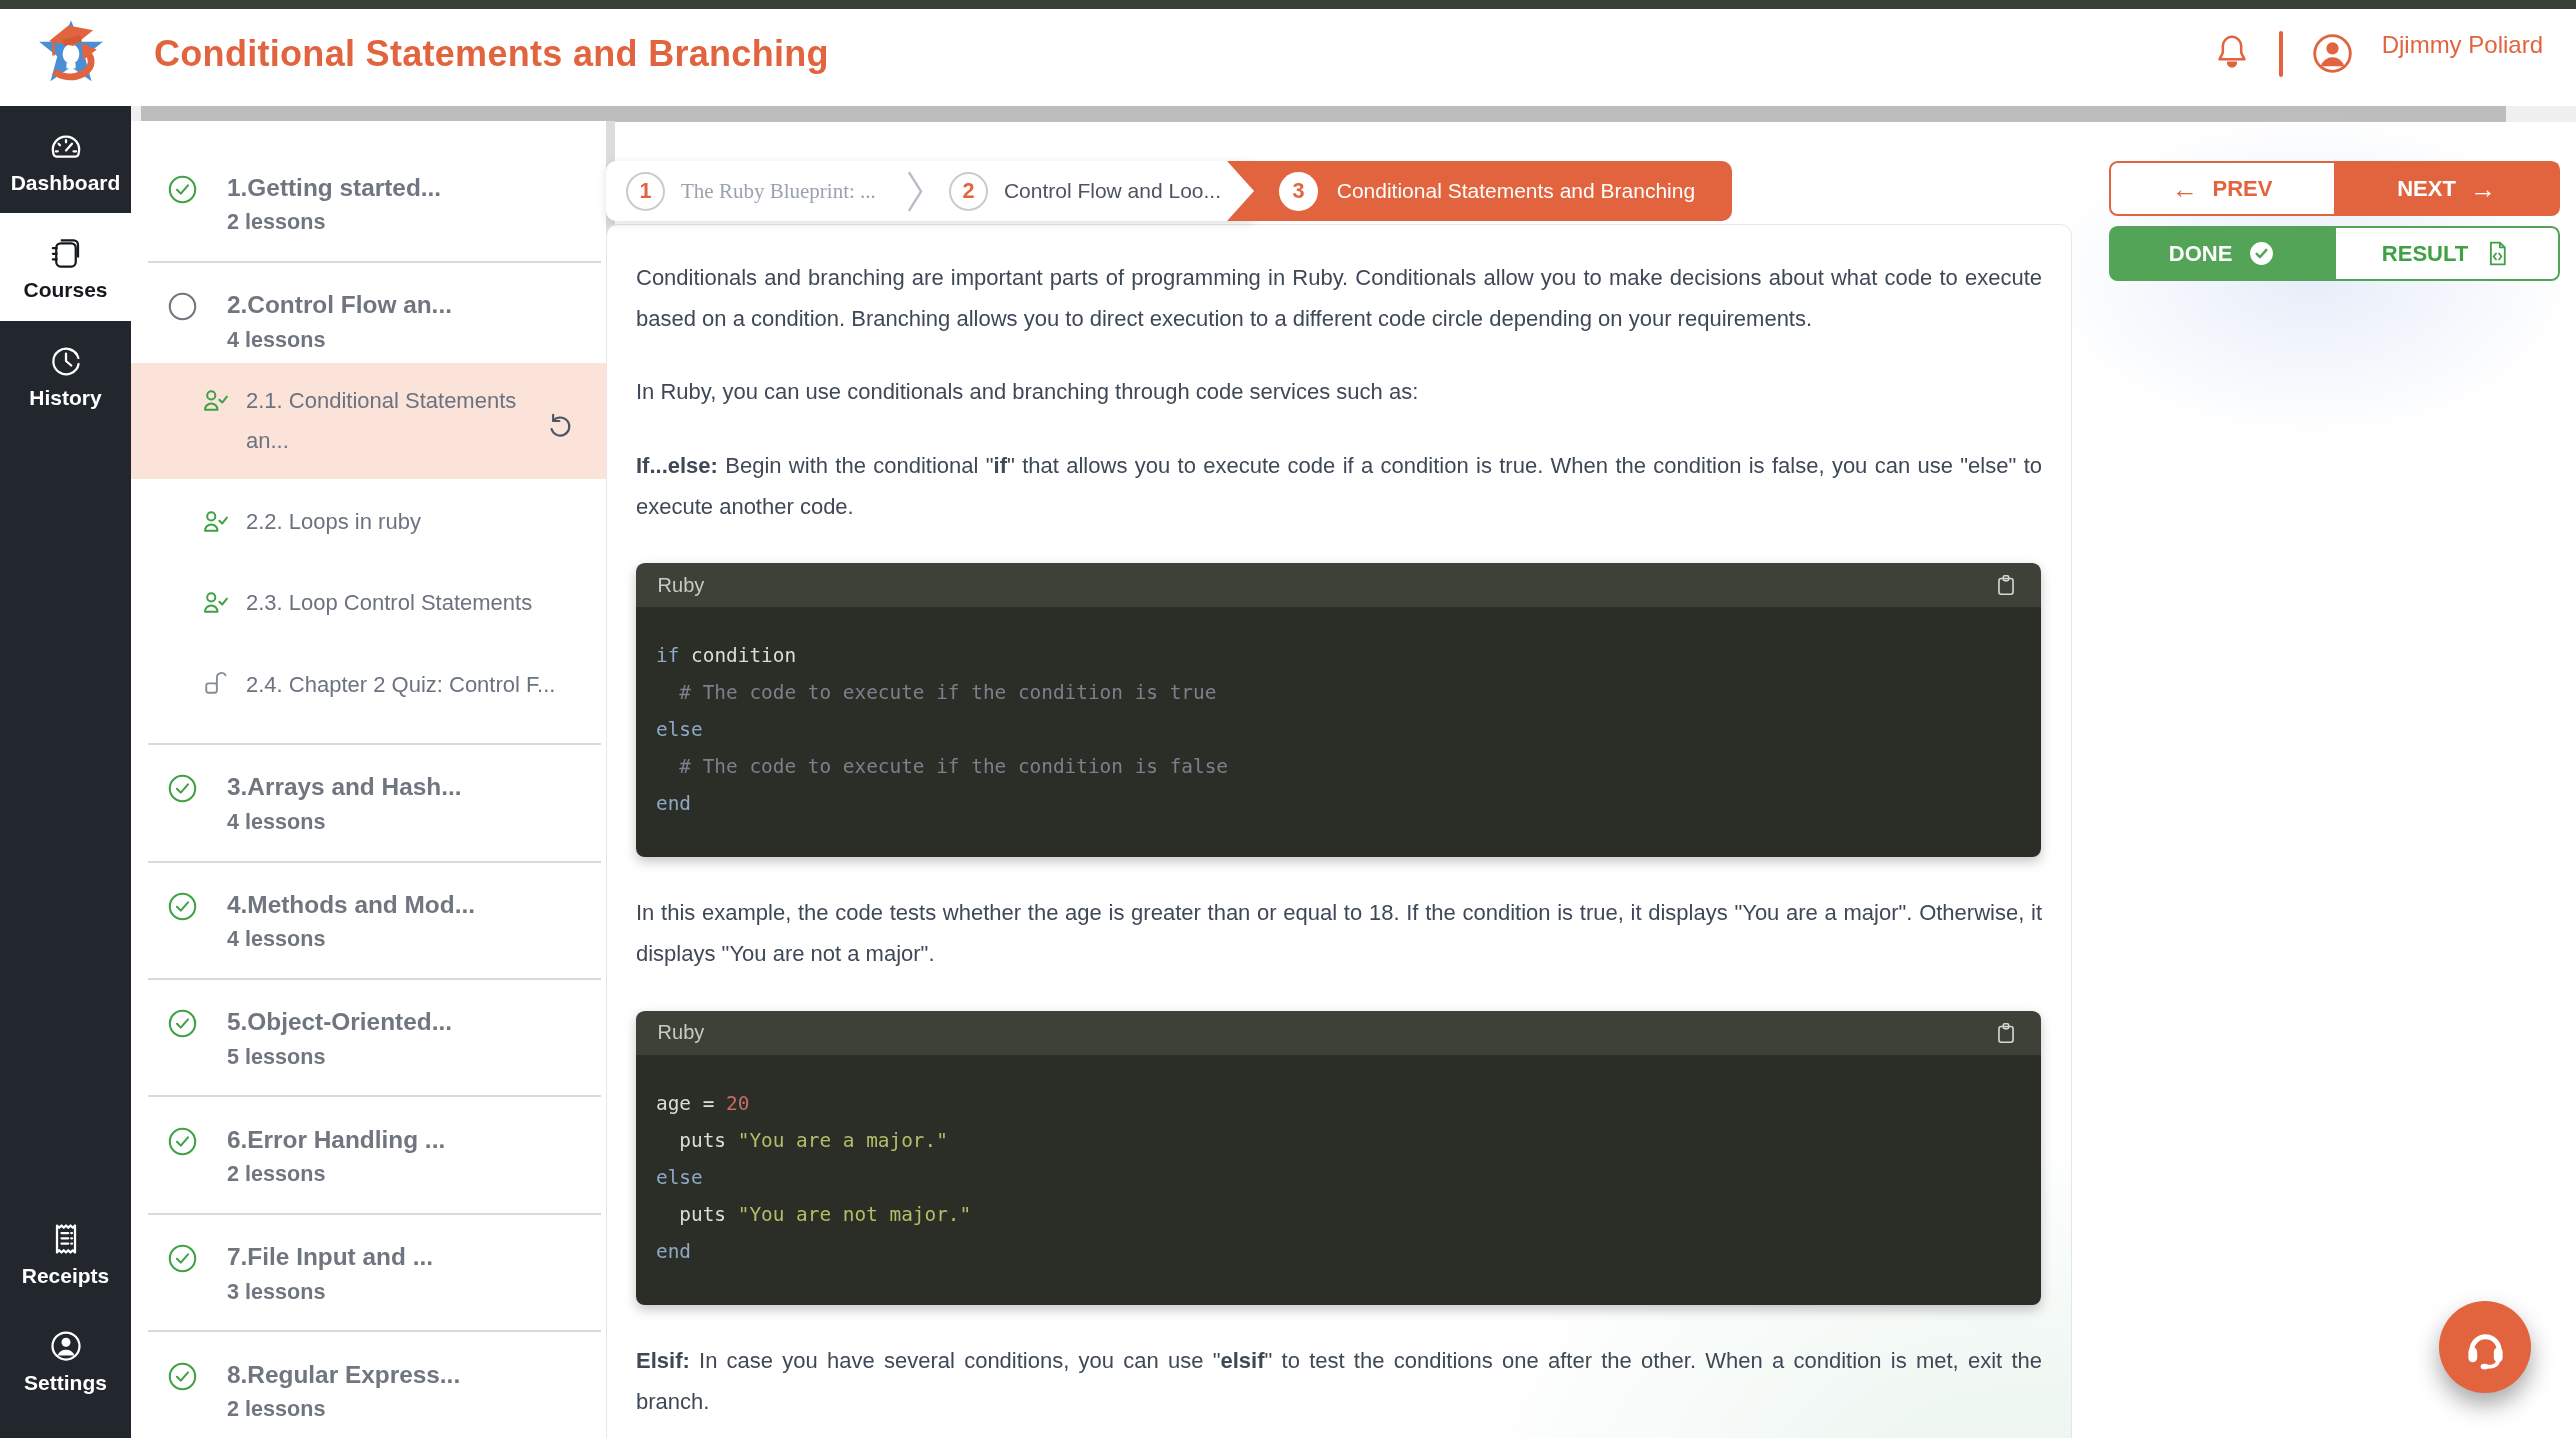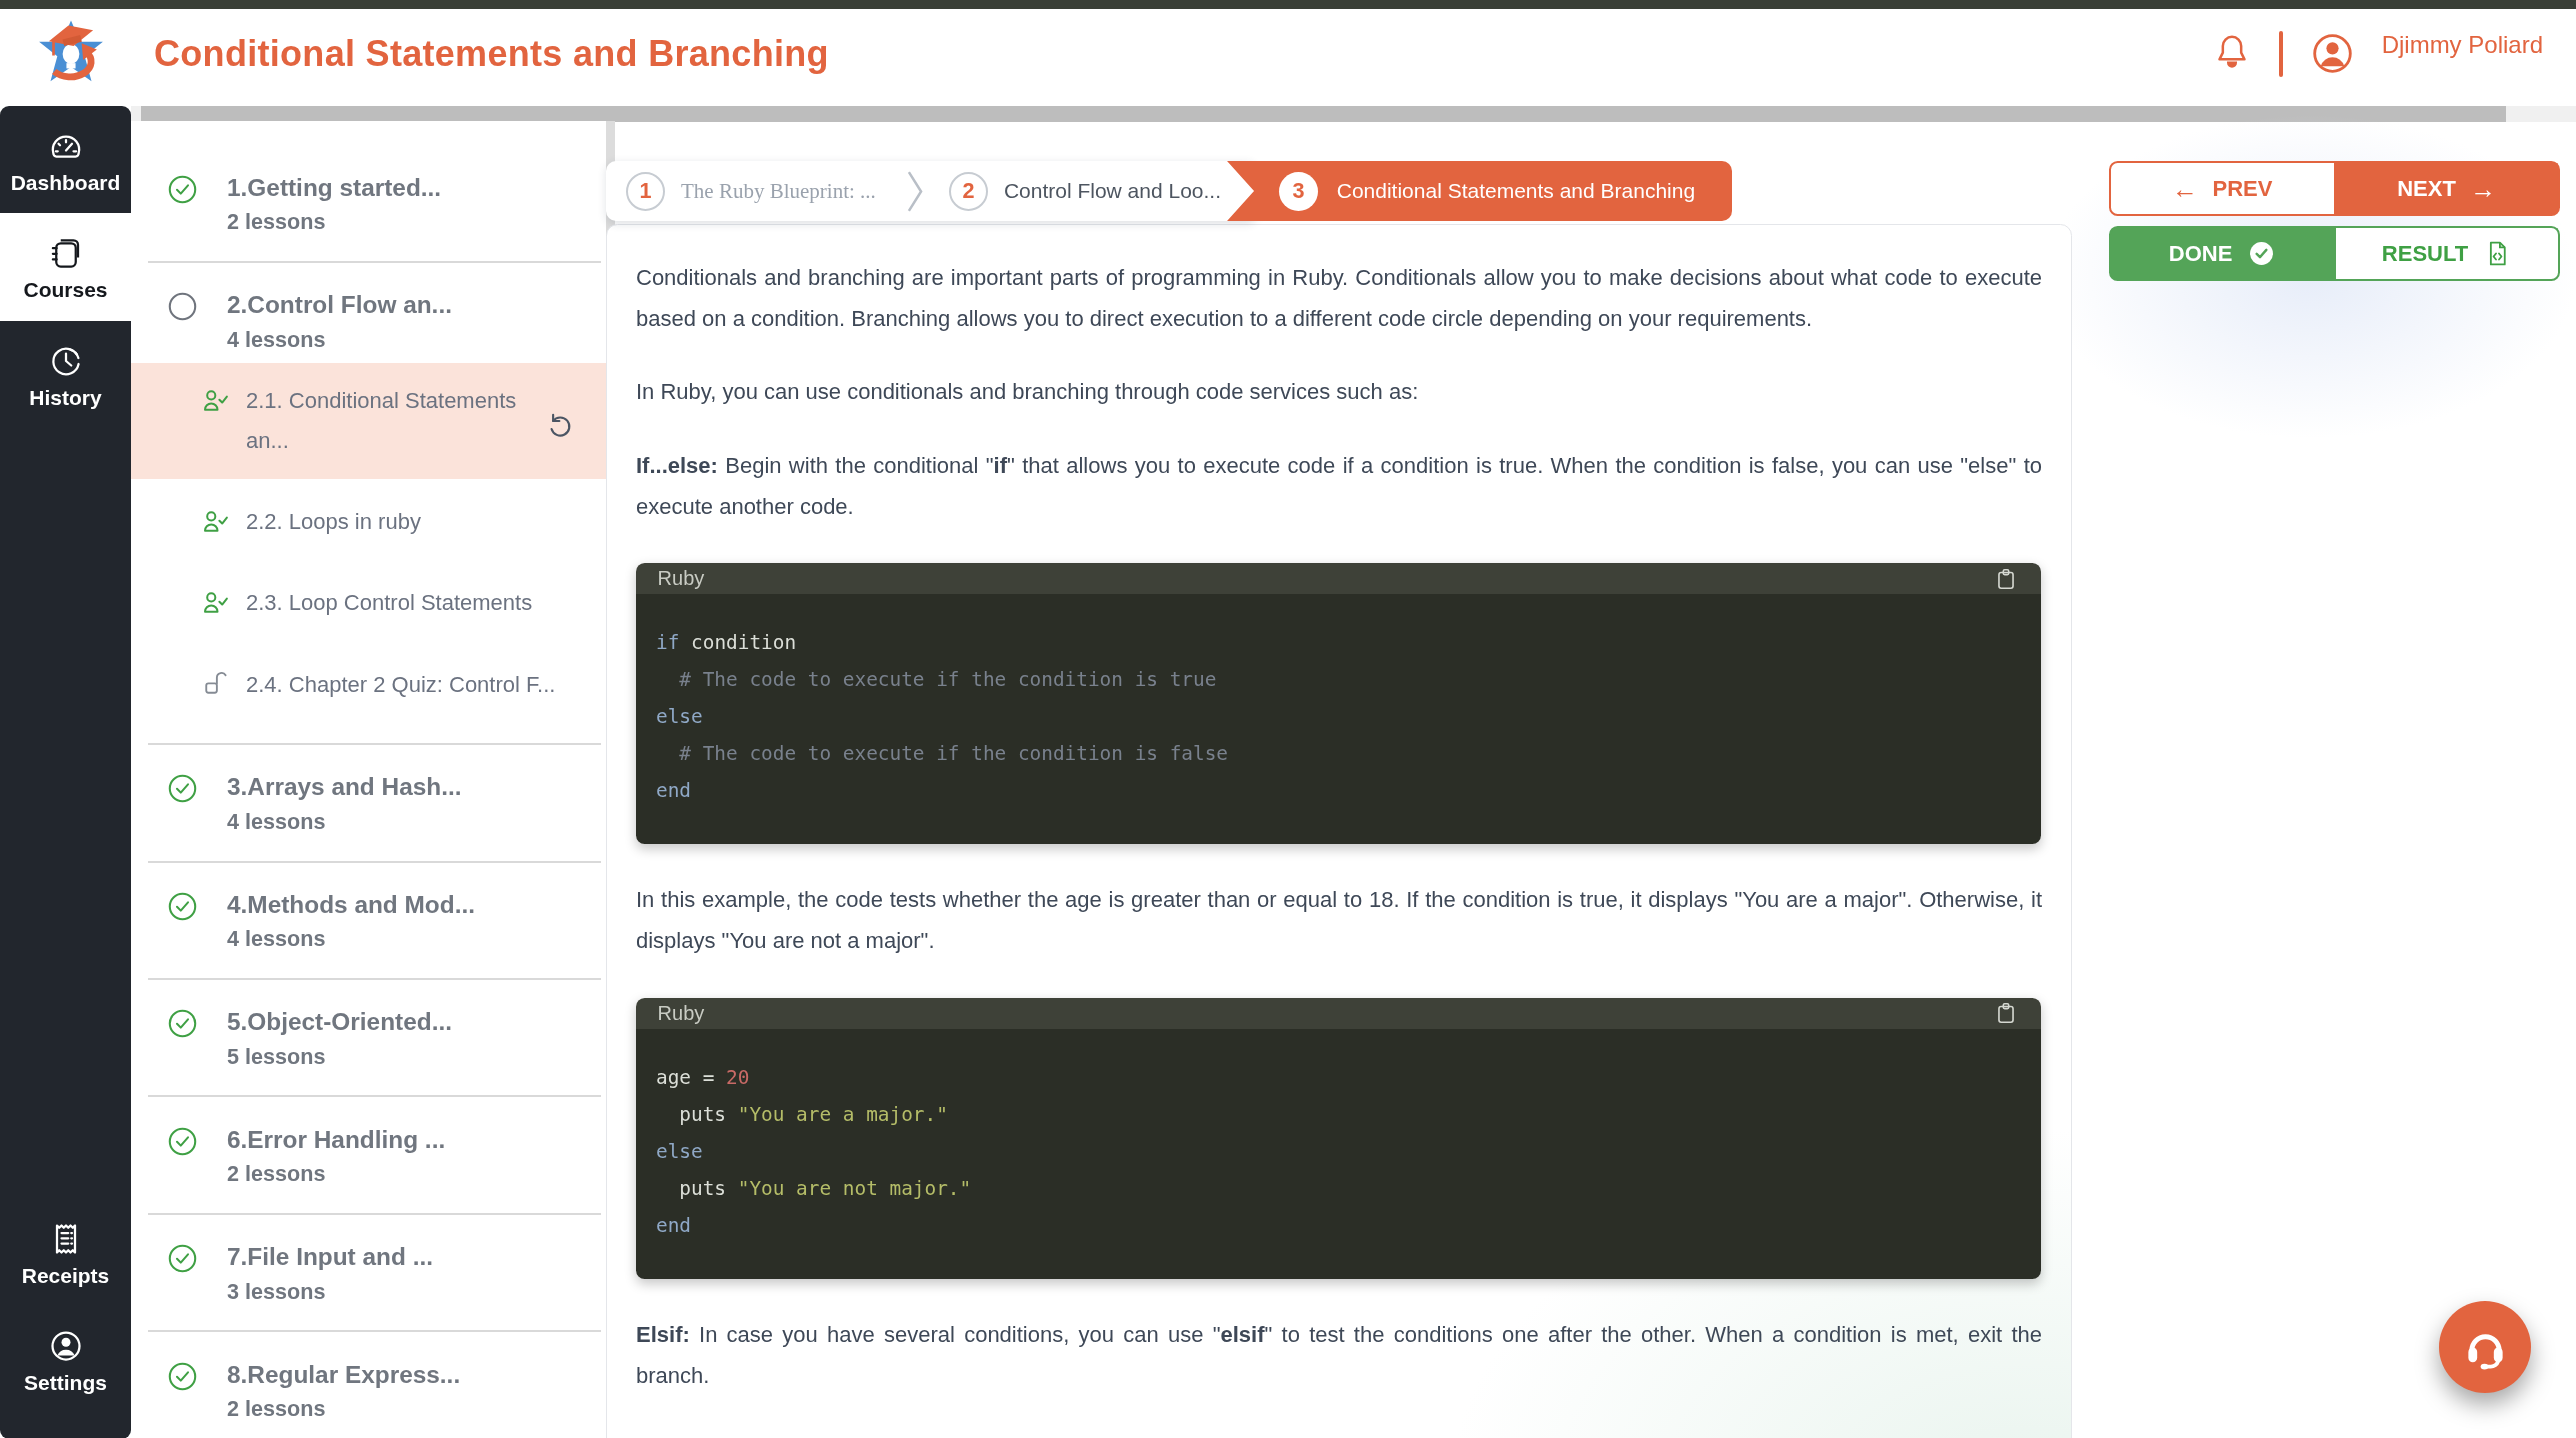--- a/index.html
+++ b/index.html
@@ -13,21 +13,21 @@
   .h-title{font-size:36px;font-weight:bold;color:#e2643f;letter-spacing:0.3px;}
   .h-right{margin-left:auto;display:flex;gap:27px;}
   .hbell svg{width:40px;height:40px;color:#e2643f;display:block;}
   .h-div{width:3.6px;height:46px;background:#e2643f;border-radius:2.2px;}
   .havatar svg{width:45px;height:45px;color:#e2643f;display:block;}
   .h-name{font-size:24px;color:#e2643f;}
   .hscroll{position:absolute;top:106px;left:131px;right:0;height:16px;background:#f0f0f0;}
   .hscroll .thumb{position:absolute;left:10px;top:0;height:100%;width:2365px;background:#bdbdbd;}
 
   .nav{position:absolute;top:106px;left:0;width:131px;bottom:0;background:#22262d;
-       display:flex;flex-direction:column;border-radius:9px;}
+       display:flex;flex-direction:column;}
   .nav-item{display:flex;flex-direction:column;align-items:center;padding:21.6px 0 18.7px;
             color:#fff;cursor:pointer;}
   .nav-item .ic svg{width:36px;height:36px;display:block;}
   .nav-lab{font-size:21px;font-weight:bold;margin-top:7.2px;}
   .nav-item.active{background:#fff;color:#15181d;}
   .nav-bottom{margin-top:auto;padding-bottom:25px;}
 
   .outline{position:absolute;left:131px;top:121px;width:484px;bottom:0;background:#fff;
            padding-top:46px;box-sizing:border-box;overflow:hidden;}
   .outline-sb{position:absolute;right:0;top:0;bottom:0;width:9.3px;background:#efefef;}
@@ -82,21 +82,21 @@
   .ar{font-size:26px;font-weight:bold;line-height:1;}
 
   .card{position:absolute;left:606px;top:224px;width:1466px;height:1272px;z-index:2;
         border:1.4px solid #e4e6ea;border-radius:11.5px;box-sizing:border-box;padding:33px 29px;
         background:radial-gradient(934px 589px at 97% 100%, #e9f4ee 0%, #ffffff 62%);}
   .para{font-size:22px;color:#3e4857;line-height:1.85;text-align:justify;margin:0 0 33px 0;}
   .para strong{font-weight:bold;}
 
   .codeblock{border-radius:8.6px;overflow:hidden;margin:36px 1.4px 36px 0;
              box-shadow:0 4.3px 11.5px rgba(0,0,0,.22);}
-  .code-head{height:31px;background:#3e4138;display:flex;align-items:center;padding:0 21.6px;}
+  .code-head{height:44px;background:#3e4138;display:flex;align-items:center;padding:0 21.6px;}
   .code-lang{color:#c8cbc3;font-size:20px;}
   .copy{margin-left:auto;color:#d5d8d1;cursor:pointer;}
   .copy svg{width:26px;height:26px;display:block;}
   .code-body{background:#2b2e26;padding:30px 20px 35px;}
   .code-line{font-family:"DejaVu Sans Mono",monospace;font-size:19.4px;line-height:37px;white-space:pre;}
   .tk-kw{color:#8fa8c6;} .tk-pl{color:#dcdfd8;} .tk-com{color:#79818d;}
   .tk-num{color:#c96a66;} .tk-str{color:#b5bd68;}
 
   .chat-fab{position:absolute;right:45px;bottom:46px;width:92px;height:92px;border-radius:50%;
             background:#e2643f;display:flex;align-items:center;justify-content:center;

